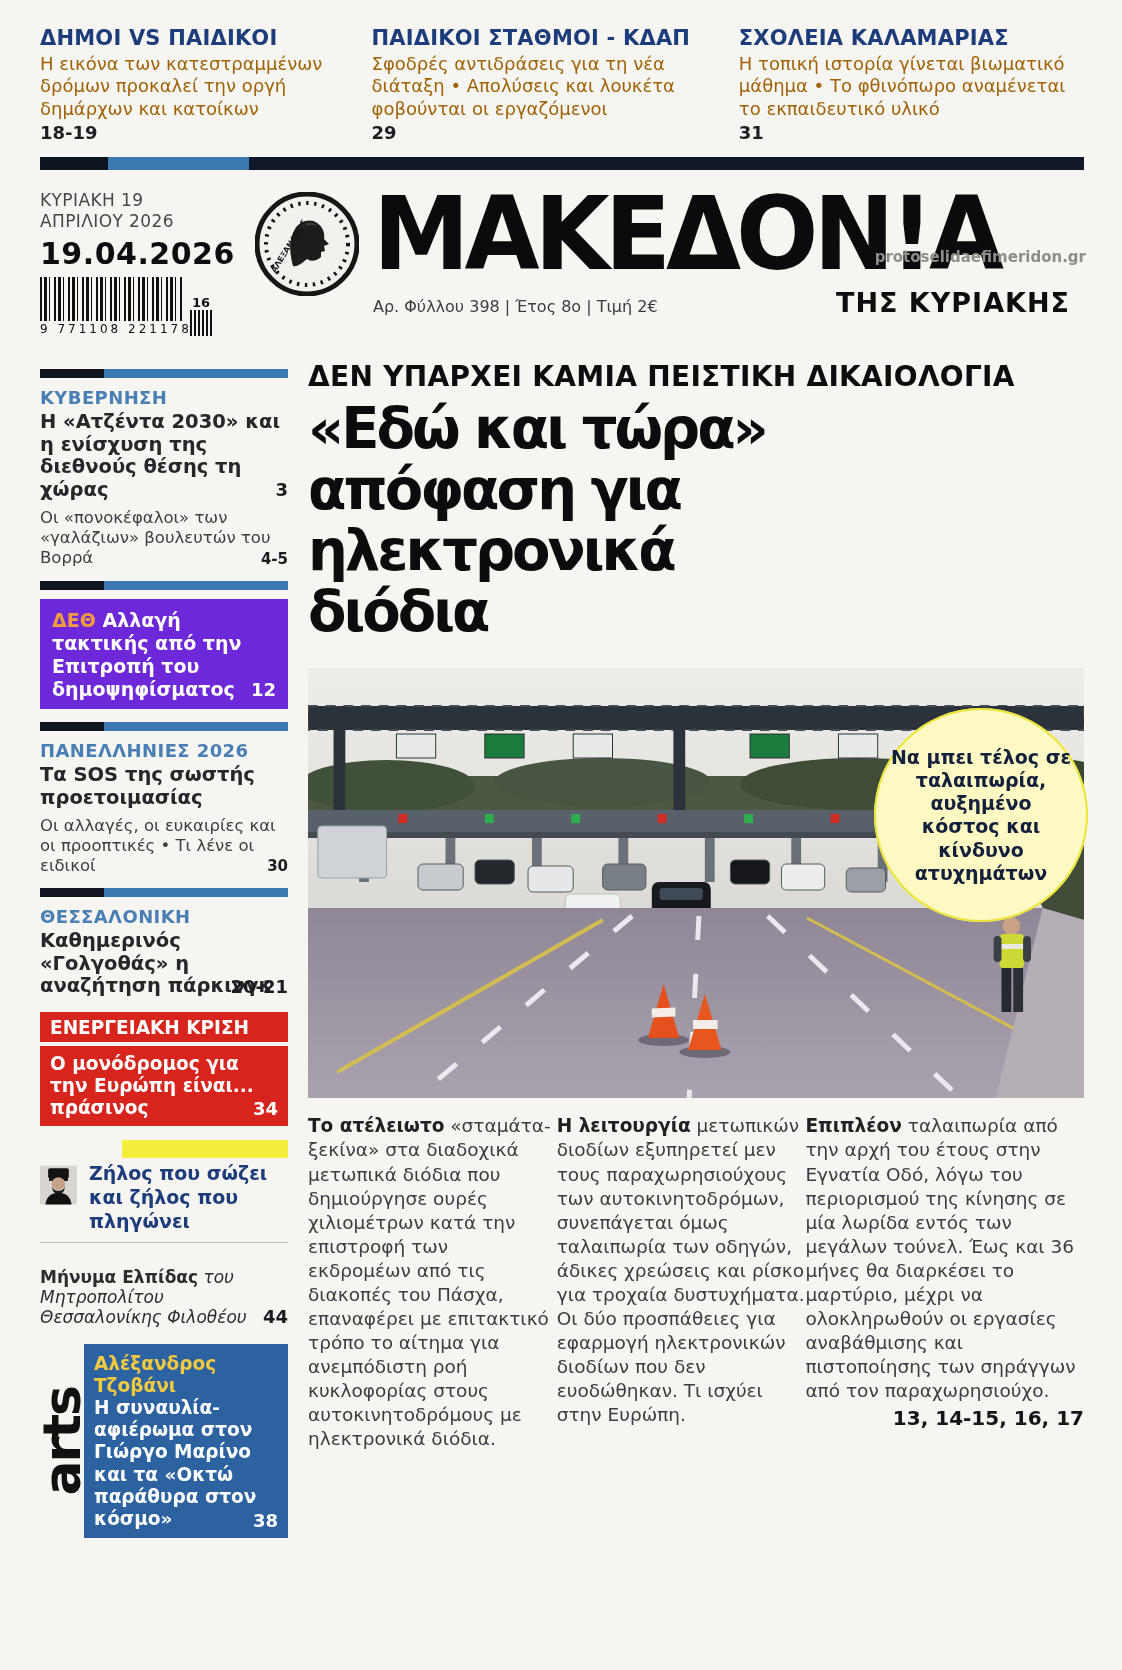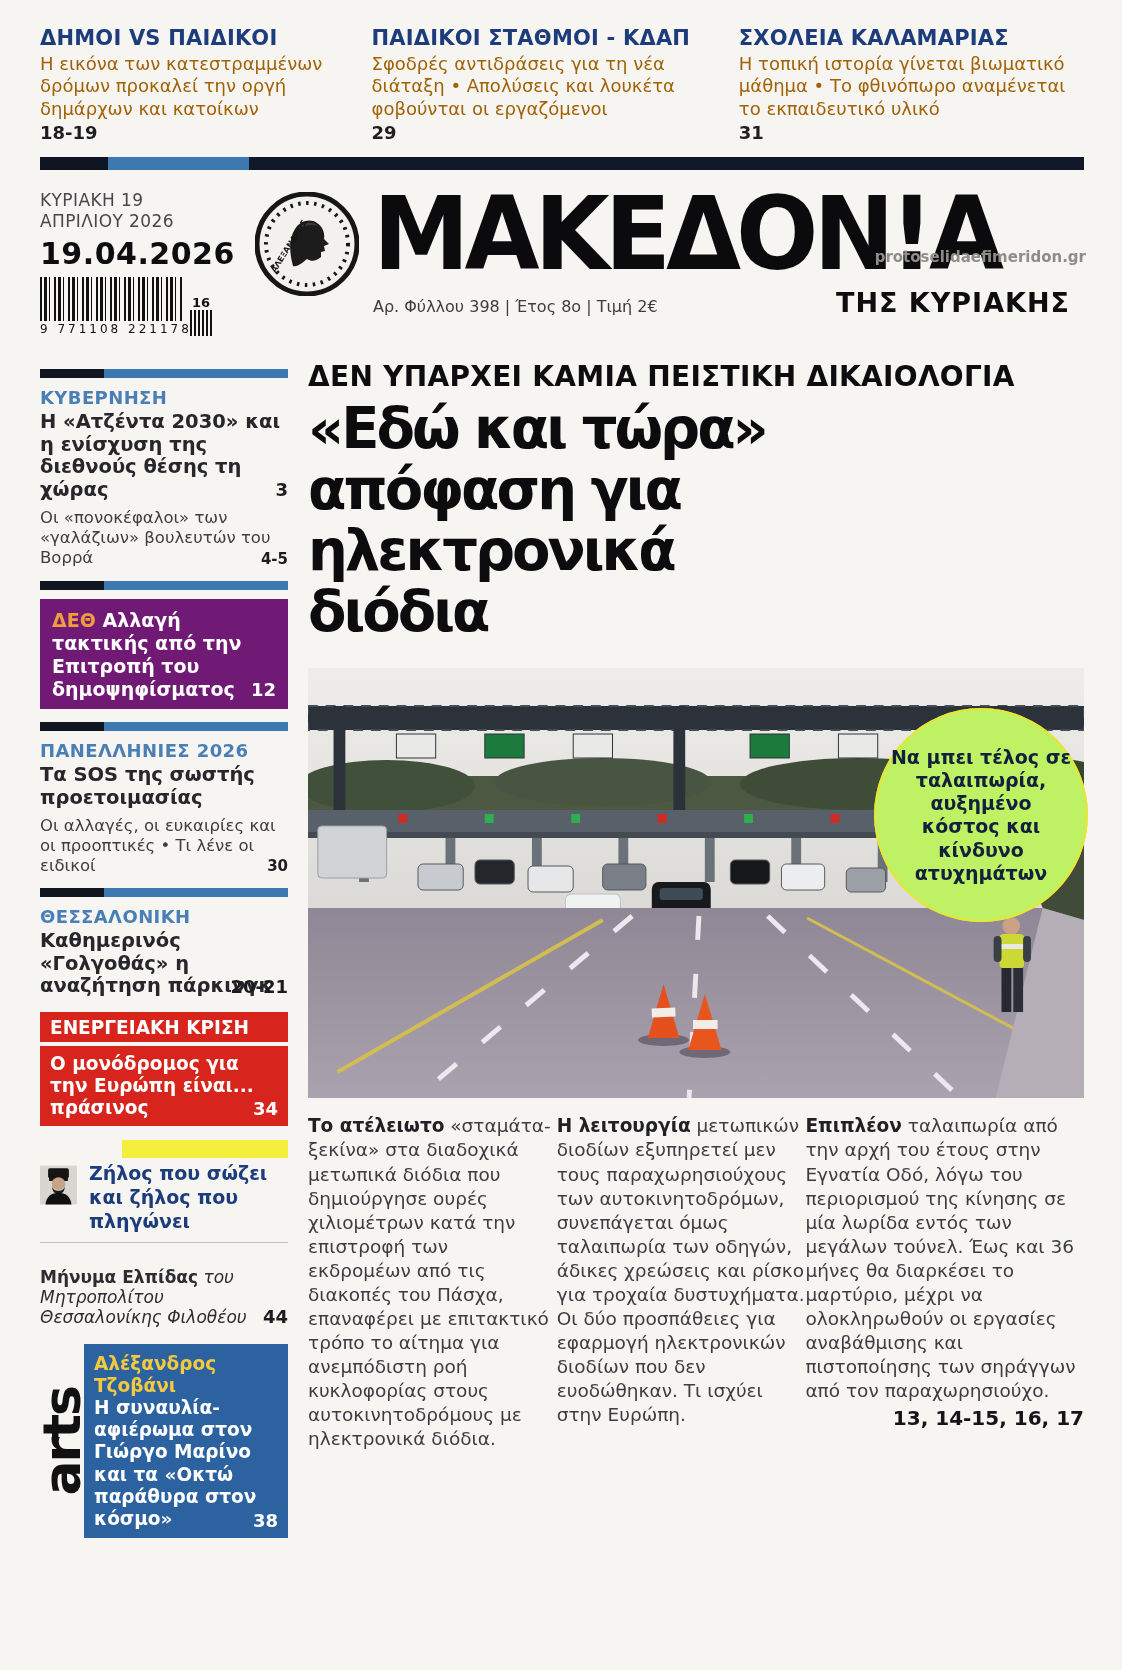--- a/index.html
+++ b/index.html
@@ -51,21 +51,21 @@
 
   
   .sbar { height:9px; background:linear-gradient(90deg,#10151f 0 26%,#3c79b0 26% 100%); margin:13px 0 9px; }
   .slabel { font-size:18px; font-weight:bold; color:#4a7fb5; letter-spacing:.4px; margin-bottom:3px;}
   .slabel.lighter { color:#6b97c6; }
   .shead { font-size:19.5px; font-weight:bold; color:#26262b; line-height:1.15; position:relative; padding-right:4px;}
   .ssub  { font-size:16.5px; color:#3c3c42; line-height:1.2; margin-top:7px; position:relative;}
   .pg { position:absolute; right:0; bottom:0; font-weight:bold; color:#1b1b20; font-size:18px;}
   .ssub .pg { font-size:15px; }
 
-  .deth-box { background:#701a75; color:#fff; padding:10px 12px 8px; position:relative;
+  .deth-box { background:#6d28d9; color:#fff; padding:10px 12px 8px; position:relative;
     font-size:19px; font-weight:bold; line-height:1.22;}
   .deth-box .tag { color:#f09d3f; }
   .deth-box .pg { color:#fff; right:12px; bottom:8px; }
 
   .energy { margin-top:14px; }
   .energy .ehead { background:#d7251d; color:#fff; font-weight:bold; font-size:18.5px; padding:5px 10px 4px; }
   .energy .ebody { background:#d7251d; color:#fff; font-weight:bold; font-size:18.5px; line-height:1.2;
     padding:7px 10px 7px; margin-top:4px; position:relative;}
   .energy .pg { color:#fff; right:10px; bottom:7px; }
 
@@ -86,21 +86,21 @@
     font-size:18.5px; font-weight:bold; line-height:1.2; color:#fff;}
   .arts-box .name { color:#f3c93f; }
   .arts-box .pg { color:#fff; right:10px; bottom:7px; }
 
   
   .kicker { font-size:28px; font-weight:900; color:#0d0d10; letter-spacing:.3px; margin:4px 0 6px; }
   .headline { font-size:56px; font-weight:900; color:#0c0c0f; line-height:1.085; letter-spacing:-3px;
     transform:scaleY(1.0); }
   .headline div { white-space:nowrap; }
   .bubble { position:absolute; top:352px; left:566px; width:214px; height:214px; border-radius:50%;
-    background:#bef264; display:flex; align-items:center; justify-content:center; text-align:center;
+    background:#fef9c3; display:flex; align-items:center; justify-content:center; text-align:center;
     font-size:19px; font-weight:bold; color:#13203c; line-height:1.22; padding:16px; z-index:5;
     box-shadow:0 0 0 2px #eae434 inset;}
   .photo { margin-top:26px; width:100%; height:430px; display:block; }
 
   .captions { display:grid; grid-template-columns:1fr 1fr 1.12fr; margin-top:16px; }
   .cap { font-size:18.5px; line-height:1.3; color:#3c3c42; position:relative; }
   .cap .lead { font-weight:bold; color:#202025; }
   .cap .cpg { display:block; text-align:right; font-weight:bold; color:#141419; font-size:20px; margin-top:2px;}
 </style>
 </head>

